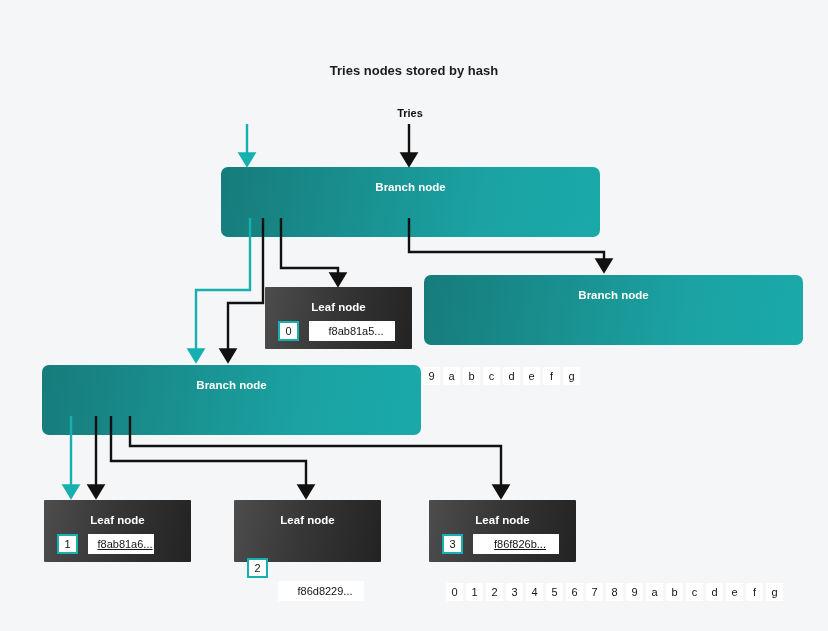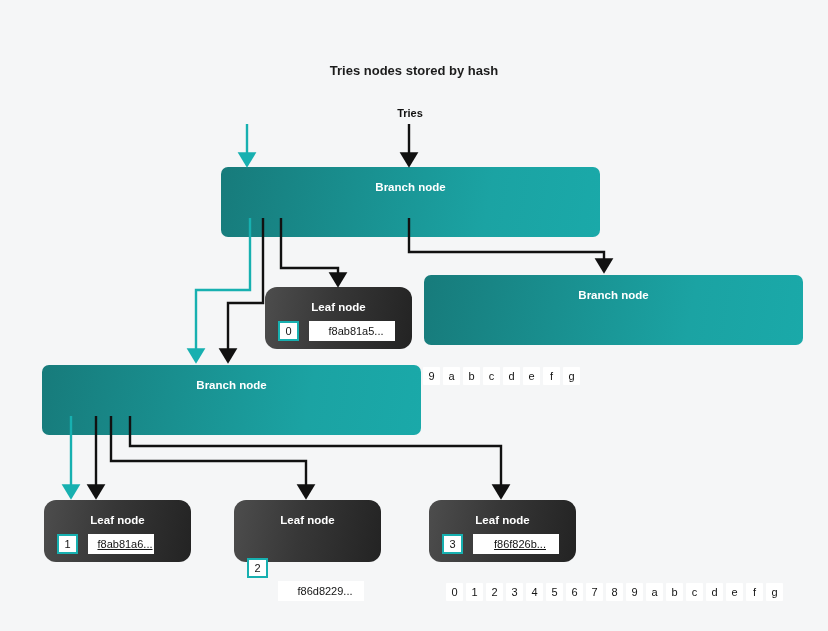--- a/index.html
+++ b/index.html
@@ -81,21 +81,21 @@
     line-height: 18px;
     text-align: center;
     border-radius: 1px;
     box-sizing: border-box;
   }
 
   
   .leaf {
     position: absolute;
     background: linear-gradient(100deg, #4d4d4d 0%, #373737 45%, #232323 100%);
-    border-radius: 12px;
+    border-radius: 1px;
     box-sizing: border-box;
   }
   .leaf .node-title {
     position: absolute;
     left: 0; right: 0;
     top: 14px;
     text-align: center;
     color: #ffffff;
     font-size: 11.5px;
     font-weight: bold;

